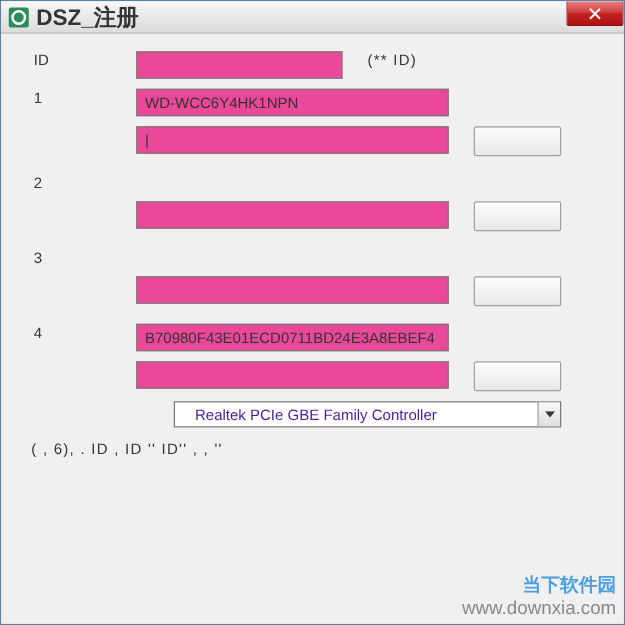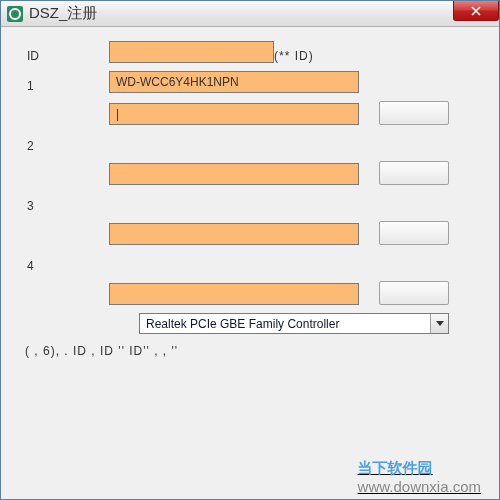--- a/index.html
+++ b/index.html
@@ -41,21 +41,22 @@
 .titlebar .icon::before {
   content: "";
   width: 8px;
   height: 8px;
   border: 2px solid #fff;
   border-radius: 50%;
   display: block;
 }
 .titlebar .title {
   color: #333;
-  font-size: 15px;
+  font-size: 18px;
+  font-weight: bold;
 }
 .close-btn {
   position: absolute;
   right: 0;
   top: 0;
   width: 46px;
   height: 20px;
   background: linear-gradient(to bottom, #e48080 0%, #d04040 45%, #c02020 55%, #b01010 100%);
   border: 1px solid #8a1010;
   border-top: none;
@@ -69,43 +70,43 @@
 }
 .close-btn svg { width: 10px; height: 10px; }
 .content {
   padding: 14px 18px 6px 18px;
   background: #f0f0f0;
   height: calc(100% - 26px);
   position: relative;
 }
 .row {
   display: flex;
-  align-items: flex-end;
+  align-items: flex-start;
   margin-bottom: 8px;
 }
 .row.sub { margin-top: 4px; }
 .lbl {
   width: 90px;
   padding-left: 8px;
   color: #333;
 }
 .field {
   height: 22px;
   border: 1px solid #7a7a7a;
-  background: #fdba74;
+  background: #ec4899;
   padding: 2px 6px;
   font-size: 12px;
   color: #333;
   font-family: Tahoma, sans-serif;
 }
 .field-main { width: 250px; }
 .field-sub { width: 250px; }
 .field-id { width: 165px; }
 .hint {
-  margin-left: 0;
+  margin-left: 20px;
   color: #333;
   letter-spacing: 1px;
 }
 .btn {
   width: 70px;
   height: 24px;
   margin-left: 20px;
   background: linear-gradient(to bottom, #fdfdfd, #e8e8e8);
   border: 1px solid #a0a0a0;
   border-radius: 2px;
@@ -122,44 +123,44 @@
   width: 310px;
   height: 21px;
   border: 1px solid #7a7a7a;
   background: #fff;
   display: flex;
   align-items: center;
   font-size: 12px;
 }
 .combo .combo-text {
   flex: 1;
-  padding: 0 6px;
-  color: #0f172a;
+  padding: 0 16px;
+  color: #4c1d95;
 }
 .combo .combo-arrow {
   width: 18px;
   height: 100%;
   border-left: 1px solid #a0a0a0;
   background: linear-gradient(to bottom, #f8f8f8, #dedede);
   display: flex;
   align-items: center;
   justify-content: center;
 }
 .bottom-text {
   margin-top: 10px;
   padding-left: 6px;
   color: #333;
   letter-spacing: 1px;
 }
 .watermark {
   position: absolute;
-  right: 18px;
+  right: 6px;
   bottom: 4px;
+  text-align: right;
   pointer-events: none;
-  text-decoration: underline;
 }
 .watermark .wm-top {
   color: #4aa0e0;
   font-size: 15px;
   font-weight: bold;
 }
 .watermark .wm-url {
   color: #888;
   font-size: 15px;
 }
@@ -217,20 +218,21 @@
       <div class="row sub">
         <div class="lbl"></div>
         <input class="field field-sub" value="" style="">
         <button class="btn"></button>
       </div>
     </div>
 
     <div class="section" style="margin-bottom:8px;">
       <div class="row">
         <div class="lbl">4</div>
+        <input class="field field-main" value="B70980F43E01ECD0711BD24E3A8EBEF4" style="">
       </div>
       <div class="row sub">
         <div class="lbl"></div>
         <input class="field field-sub" value="" style="">
         <button class="btn"></button>
       </div>
     </div>
 
     <div class="combo-row">
       <div class="spacer"></div>

